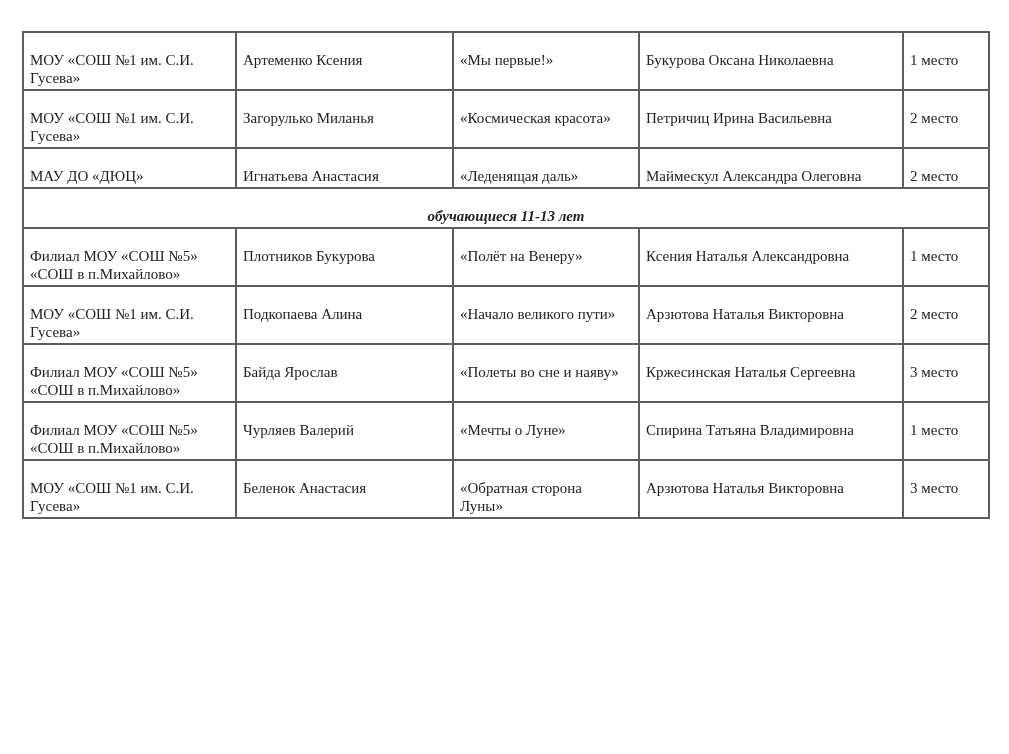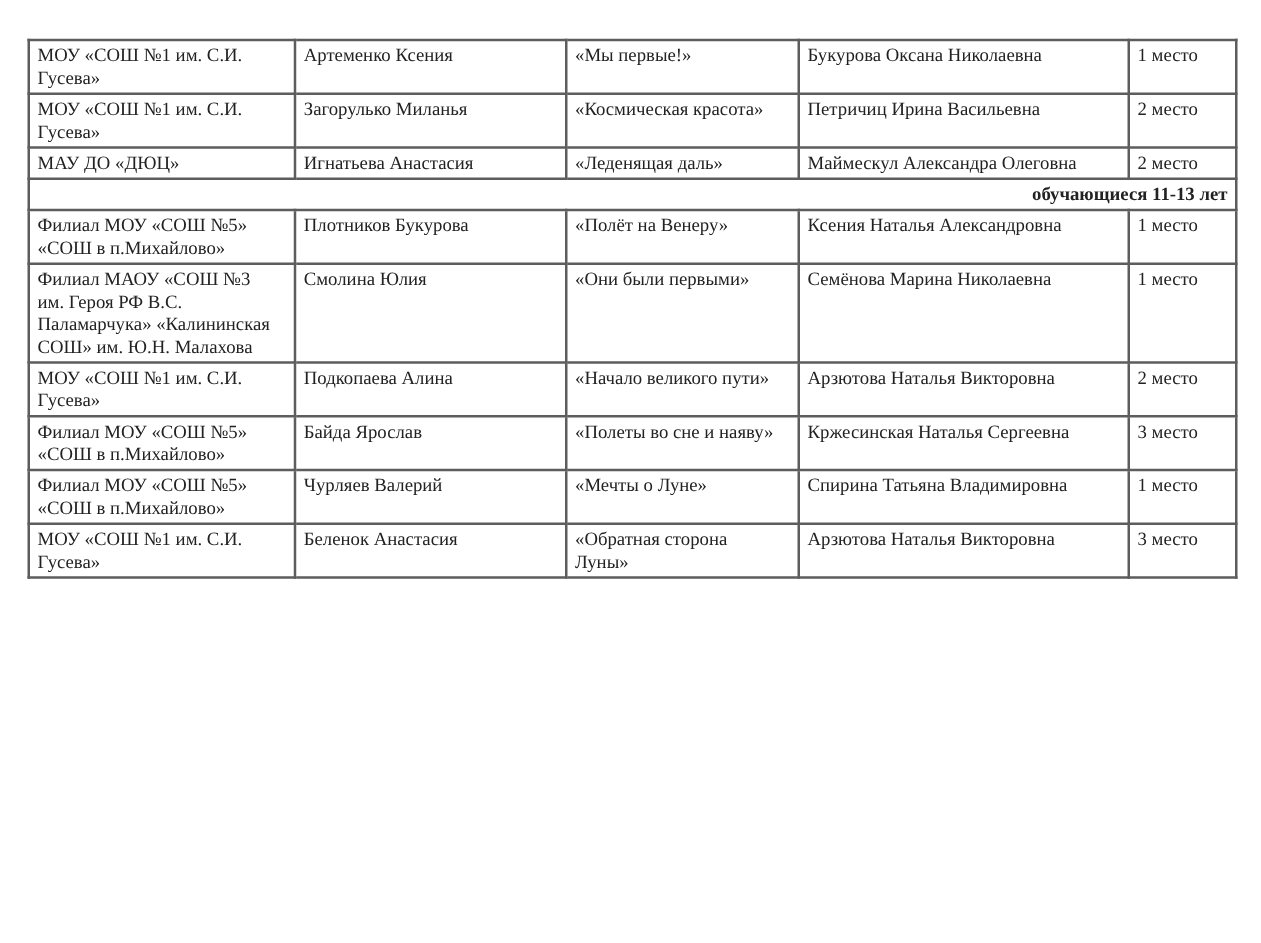--- a/index.html
+++ b/index.html
@@ -22,32 +22,33 @@
     border-collapse: collapse;
     table-layout: fixed;
     font-family: "Liberation Serif", "DejaVu Serif", serif;
     font-size: 15px;
     line-height: 18px;
     color: #222222;
   }
   table.results td {
     border: 2px solid #5d5d5d;
     vertical-align: top;
-    padding: 3px 6px 2px 6px;
+    padding: 18px 6px 2px 6px;
     white-space: pre-line;
     overflow: hidden;
   }
   col.c-school  { width: 213px; }
   col.c-student { width: 217px; }
   col.c-title   { width: 186px; }
   col.c-teacher { width: 264px; }
   col.c-place   { width: 86px; }
   td.section-header {
     font-weight: bold;
-    text-align: right;
+    font-style: italic;
+    text-align: center;
     padding: 0 0 1px 0;
     white-space: normal;
   }
 </style>
 </head>
 <body>
 
 <div class="page">
   <table class="results">
     <colgroup>
@@ -86,30 +87,20 @@
         </tr>
         <tr>
           <td class="cell cell-school">Филиал МОУ «СОШ №5»
 «СОШ в п.Михайлово»</td>
           <td class="cell cell-student">Плотников Букурова</td>
           <td class="cell cell-title">«Полёт на Венеру»</td>
           <td class="cell cell-teacher">Ксения Наталья Александровна</td>
           <td class="cell cell-place">1 место</td>
         </tr>
         <tr>
-          <td class="cell cell-school">Филиал МАОУ «СОШ №3
-им. Героя РФ В.С.
-Паламарчука» «Калининская
-СОШ» им. Ю.Н. Малахова</td>
-          <td class="cell cell-student">Смолина Юлия</td>
-          <td class="cell cell-title">«Они были первыми»</td>
-          <td class="cell cell-teacher">Семёнова Марина Николаевна</td>
-          <td class="cell cell-place">1 место</td>
-        </tr>
-        <tr>
           <td class="cell cell-school">МОУ «СОШ №1 им. С.И.
 Гусева»</td>
           <td class="cell cell-student">Подкопаева Алина</td>
           <td class="cell cell-title">«Начало великого пути»</td>
           <td class="cell cell-teacher">Арзютова Наталья Викторовна</td>
           <td class="cell cell-place">2 место</td>
         </tr>
         <tr>
           <td class="cell cell-school">Филиал МОУ «СОШ №5»
 «СОШ в п.Михайлово»</td>

